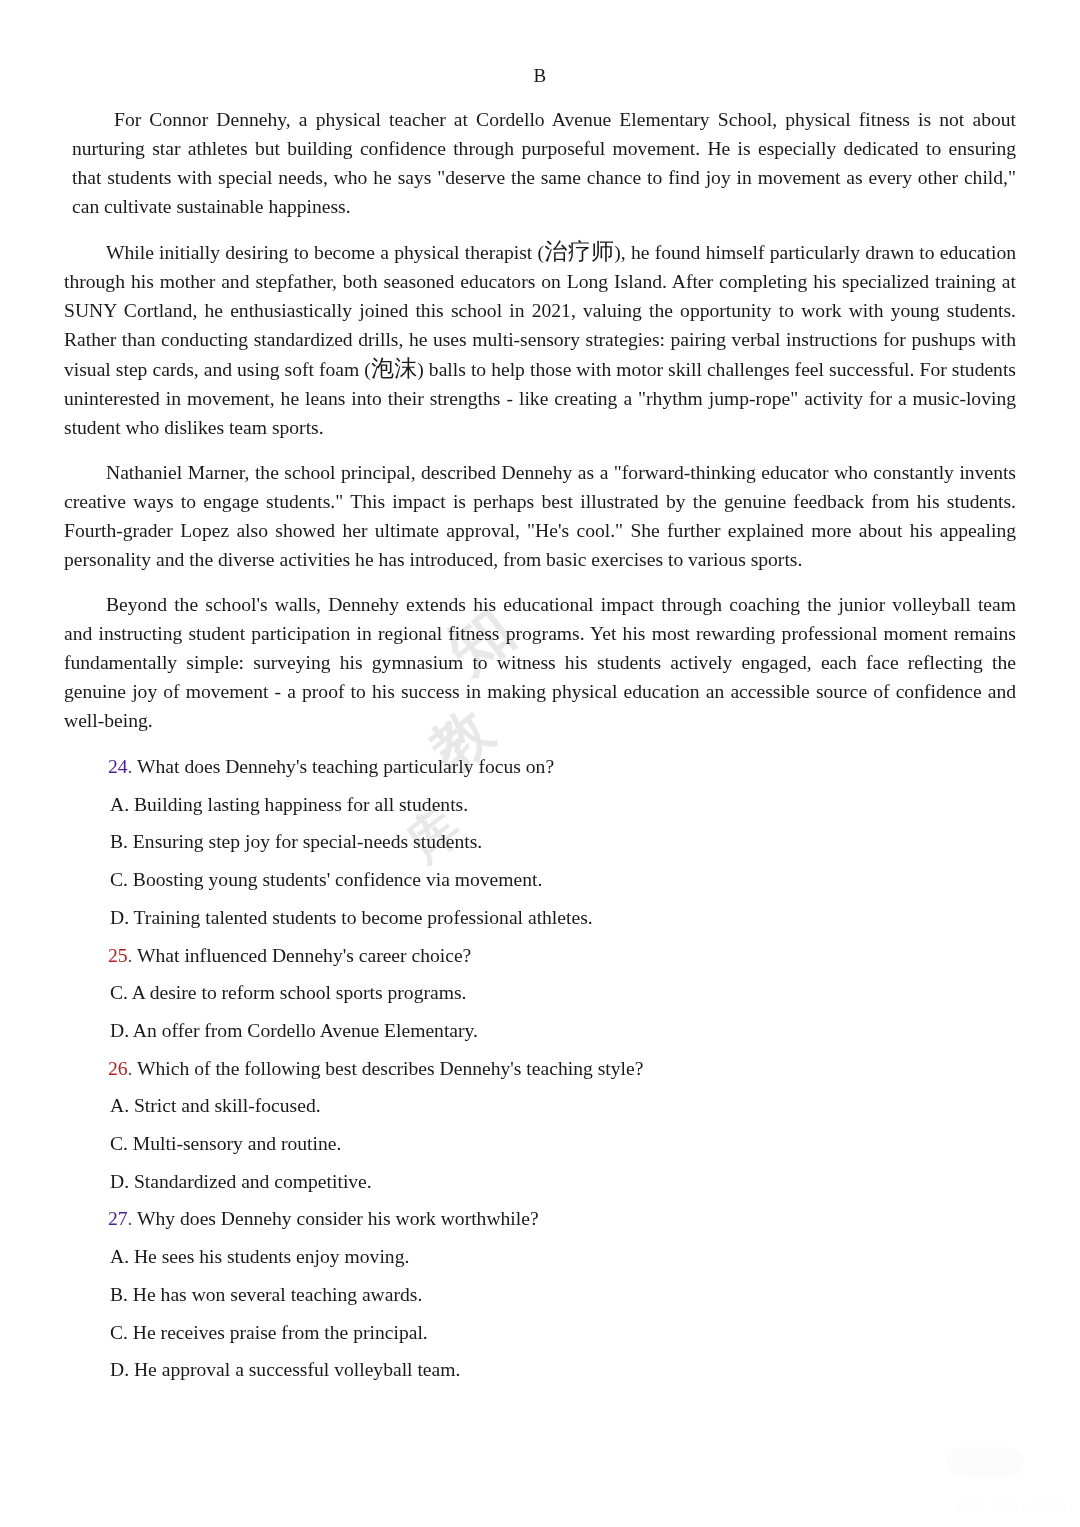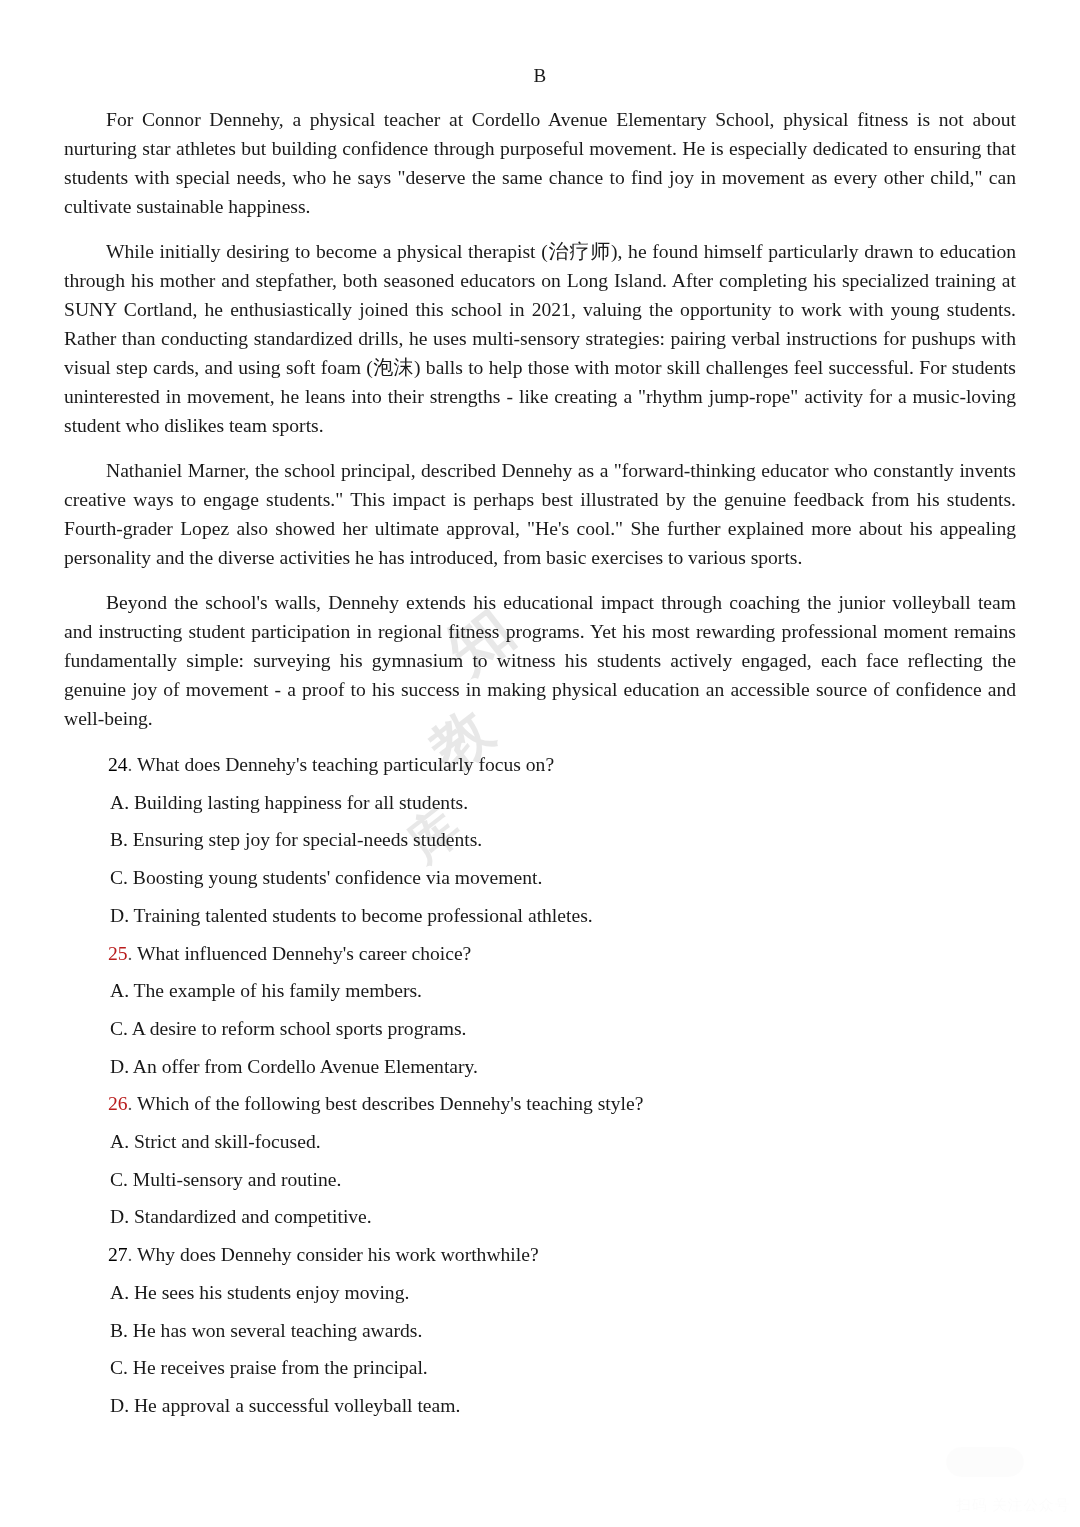--- a/index.html
+++ b/index.html
@@ -98,42 +98,42 @@
   .para {
     margin: 0;
     padding-top: 16px;
     font-size: 19.6px;
     line-height: 29px;
     text-align: justify;
     text-justify: inter-word;
     text-indent: 42px;
     hyphens: none;
   }
-  .para:first-of-type { padding-top: 20px; }
+  .para:first-of-type { padding-top: 20px; margin-left: 8px; }
 
   .para .cn {
     font-family: "DejaVu Sans", "Liberation Sans", sans-serif;
-    font-size: 20px;
+    font-size: 23px;
   }
 
   
   .questions {
     padding-top: 13px;
   }
   .qblock { margin: 0; }
 
   .qline {
     font-size: 19.6px;
     line-height: 37.7px;
     margin: 0;
     padding-left: 44px;
     white-space: nowrap;
   }
   .qnum        { color: #b91c1c; }
-  .qnum.accent { color: #000000; }
+  .qnum.accent { color: #4c1d95; }
   .qdot        { color: #5a5a5a; }
 
   .optline {
     font-size: 19.6px;
     line-height: 37.7px;
     margin: 0;
     padding-left: 46px;
     white-space: nowrap;
   }
 </style>
@@ -167,21 +167,20 @@
       <div class="qblock">
         <div class="qline"><span class="qnum accent">24</span><span class="qdot">.</span> <span>What does Dennehy's teaching particularly focus on?</span></div>
         <div class="optline">A. Building lasting happiness for all students.</div>
         <div class="optline">B. Ensuring step joy for special-needs students.</div>
         <div class="optline">C. Boosting young students' confidence via movement.</div>
         <div class="optline">D. Training talented students to become professional athletes.</div>
       </div>
 
       <div class="qblock">
         <div class="qline"><span class="qnum">25</span><span class="qdot">.</span> <span>What influenced Dennehy's career choice?</span></div>
-        <div class="optline">A. The example of his family members.</div>
         <div class="optline">C. A desire to reform school sports programs.</div>
         <div class="optline">D. An offer from Cordello Avenue Elementary.</div>
       </div>
 
       <div class="qblock">
         <div class="qline"><span class="qnum">26</span><span class="qdot">.</span> <span>Which of the following best describes Dennehy's teaching style?</span></div>
         <div class="optline">A. Strict and skill-focused.</div>
         <div class="optline">C. Multi-sensory and routine.</div>
         <div class="optline">D. Standardized and competitive.</div>
       </div>

